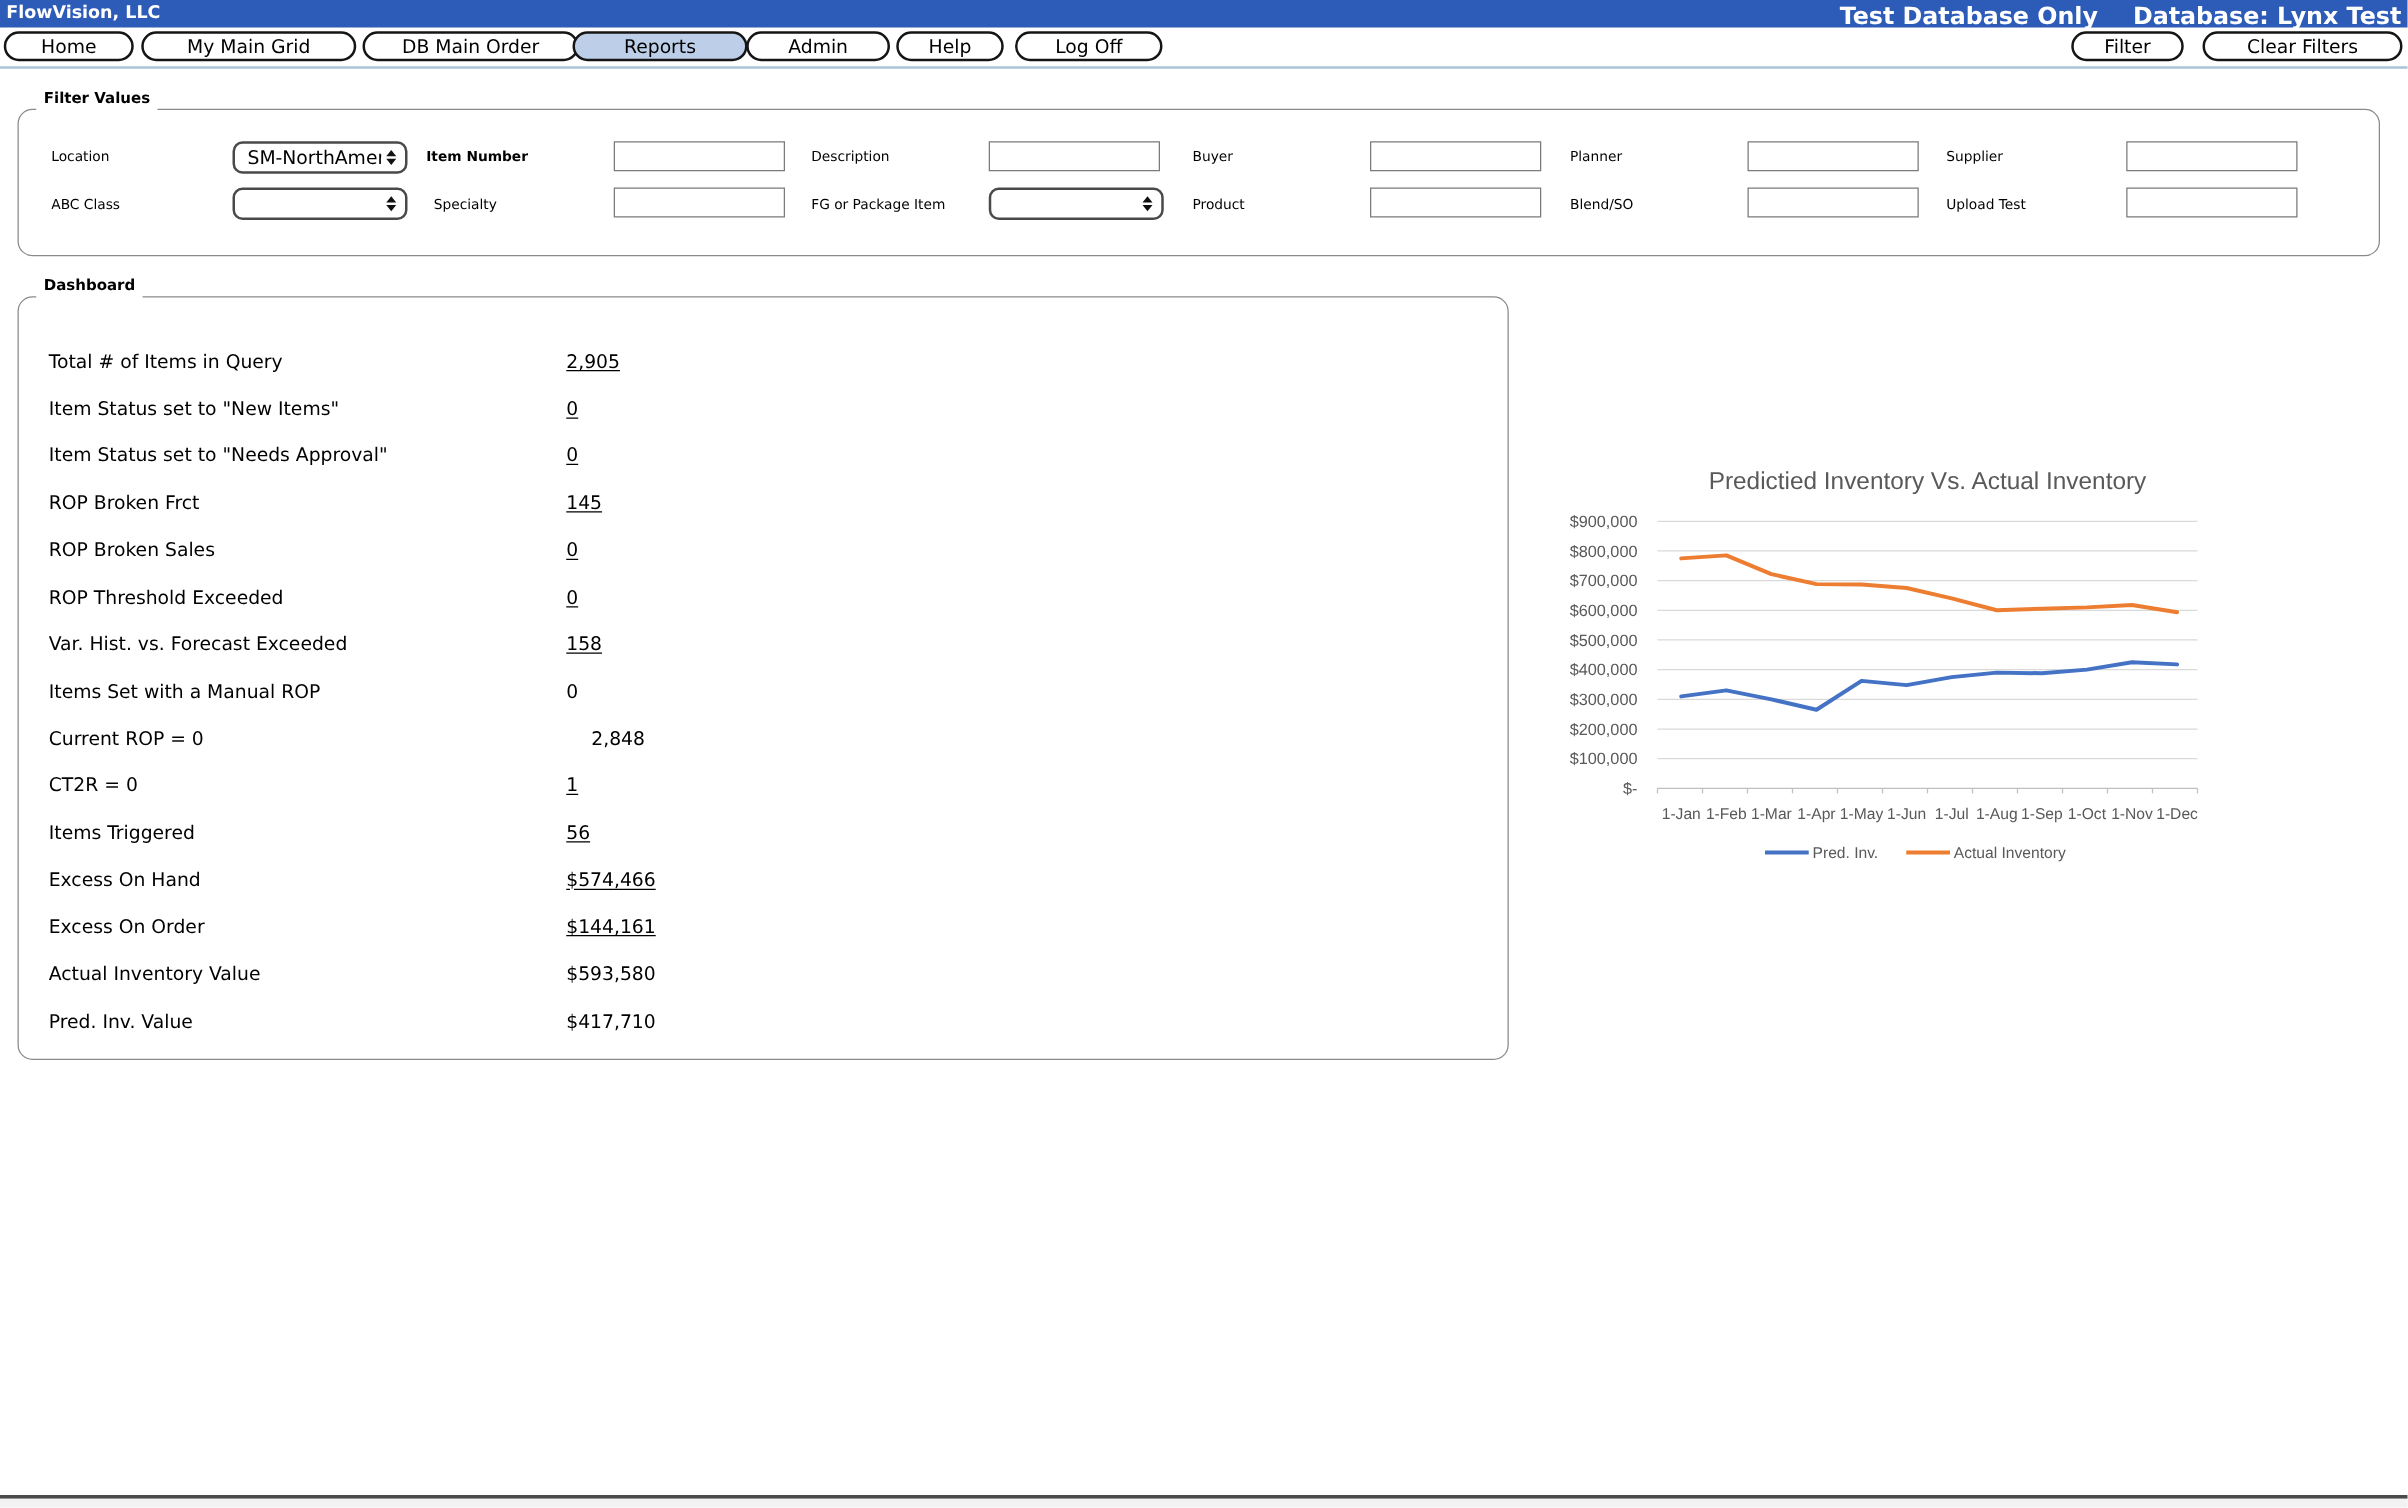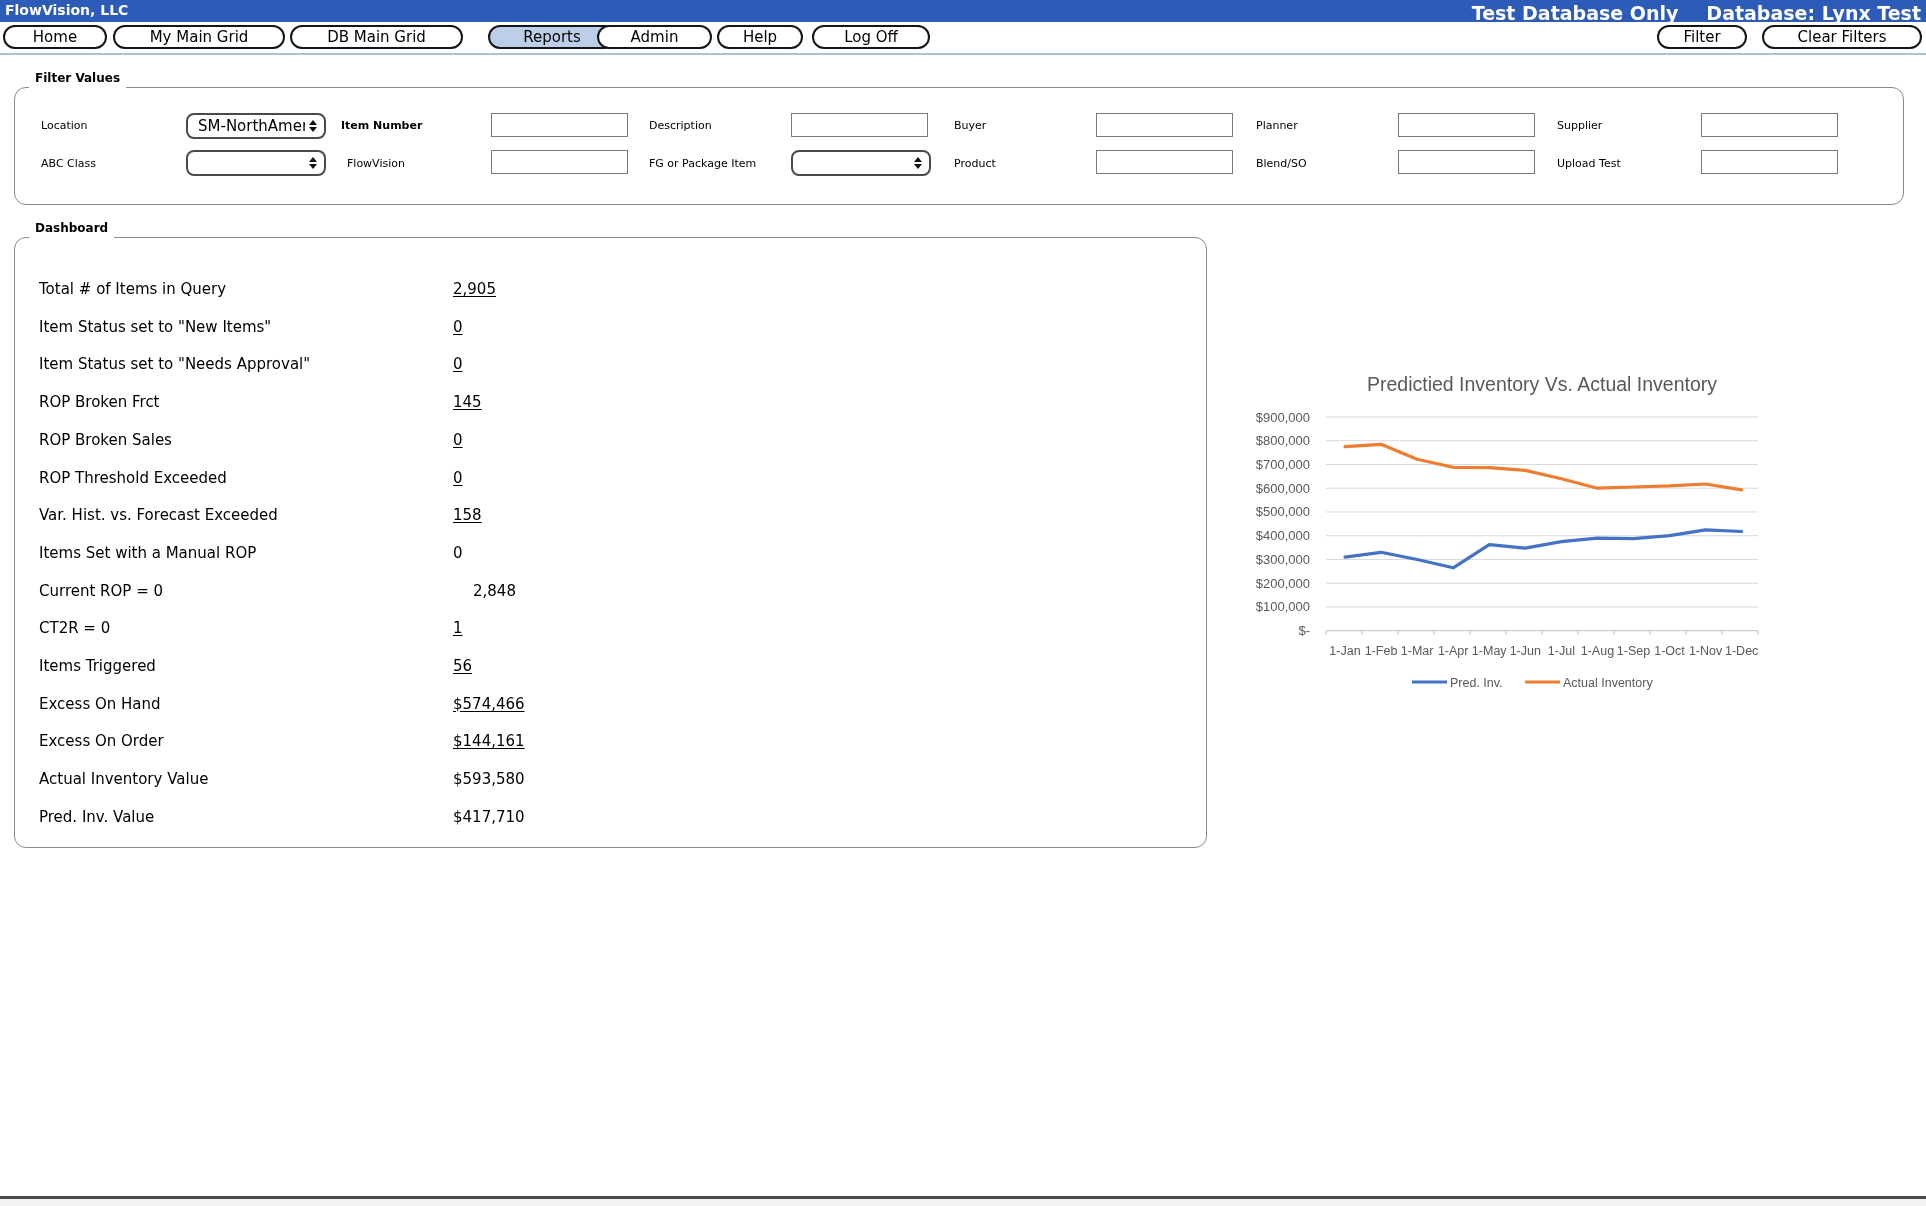--- a/index.html
+++ b/index.html
@@ -63,22 +63,22 @@
   <span class="title">FlowVision, LLC</span>
   <span class="right">
     <span>Test Database Only</span>
     <span>Database: Lynx Test</span>
   </span>
 </div>
 
 <div id="navrow">
     <button class="navbtn" style="left: 3px; width: 104px;">Home</button>
     <button class="navbtn" style="left: 113px; width: 172px;">My Main Grid</button>
-    <button class="navbtn" style="left: 290px; width: 173px;">DB Main Grid</button>
-    <button class="navbtn active" style="left: 488px; width: 128px;">Reports</button>
+    <button class="navbtn" style="left: 290px; width: 173px;">DB Main Order</button>
+    <button class="navbtn active" style="left: 458px; width: 140px;">Reports</button>
     <button class="navbtn" style="left: 597px; width: 115px;">Admin</button>
     <button class="navbtn" style="left: 717px; width: 86px;">Help</button>
     <button class="navbtn" style="left: 812px; width: 118px;">Log Off</button>
     <button class="navbtn" style="left: 1657px; width: 90px;">Filter</button>
     <button class="navbtn" style="left: 1762px; width: 160px;">Clear Filters</button>
   </div>
 <div class="nav-divider"></div>
 
 <div class="panel" id="filter-panel">
   <span class="panel-legend">Filter Values</span>
@@ -102,21 +102,21 @@
       <div class="flabel" style="left: 1542px; top: 28px; width: 140px;">Supplier</div>
       <input class="tinput" type="text" placeholder="" style="left: 1686px; top: 25px;">
       <div class="flabel" style="left: 26px; top: 66px; width: 141px;">ABC Class</div>
       <div class="fselect" style="left: 171px; top: 62px;">
         <span class="val"></span>
         <span class="stepper">
           <i class="up"></i>
           <i class="down"></i>
         </span>
       </div>
-      <div class="flabel" style="left: 332px; top: 66px; width: 140px;">FlowVision</div>
+      <div class="flabel" style="left: 332px; top: 66px; width: 140px;">Specialty</div>
       <input class="tinput" type="text" placeholder="" style="left: 476px; top: 62px;">
       <div class="flabel" style="left: 634px; top: 66px; width: 138px;">FG or Package Item</div>
       <div class="fselect" style="left: 776px; top: 62px;">
         <span class="val"></span>
         <span class="stepper">
           <i class="up"></i>
           <i class="down"></i>
         </span>
       </div>
       <div class="flabel" style="left: 939px; top: 66px; width: 138px;">Product</div>

